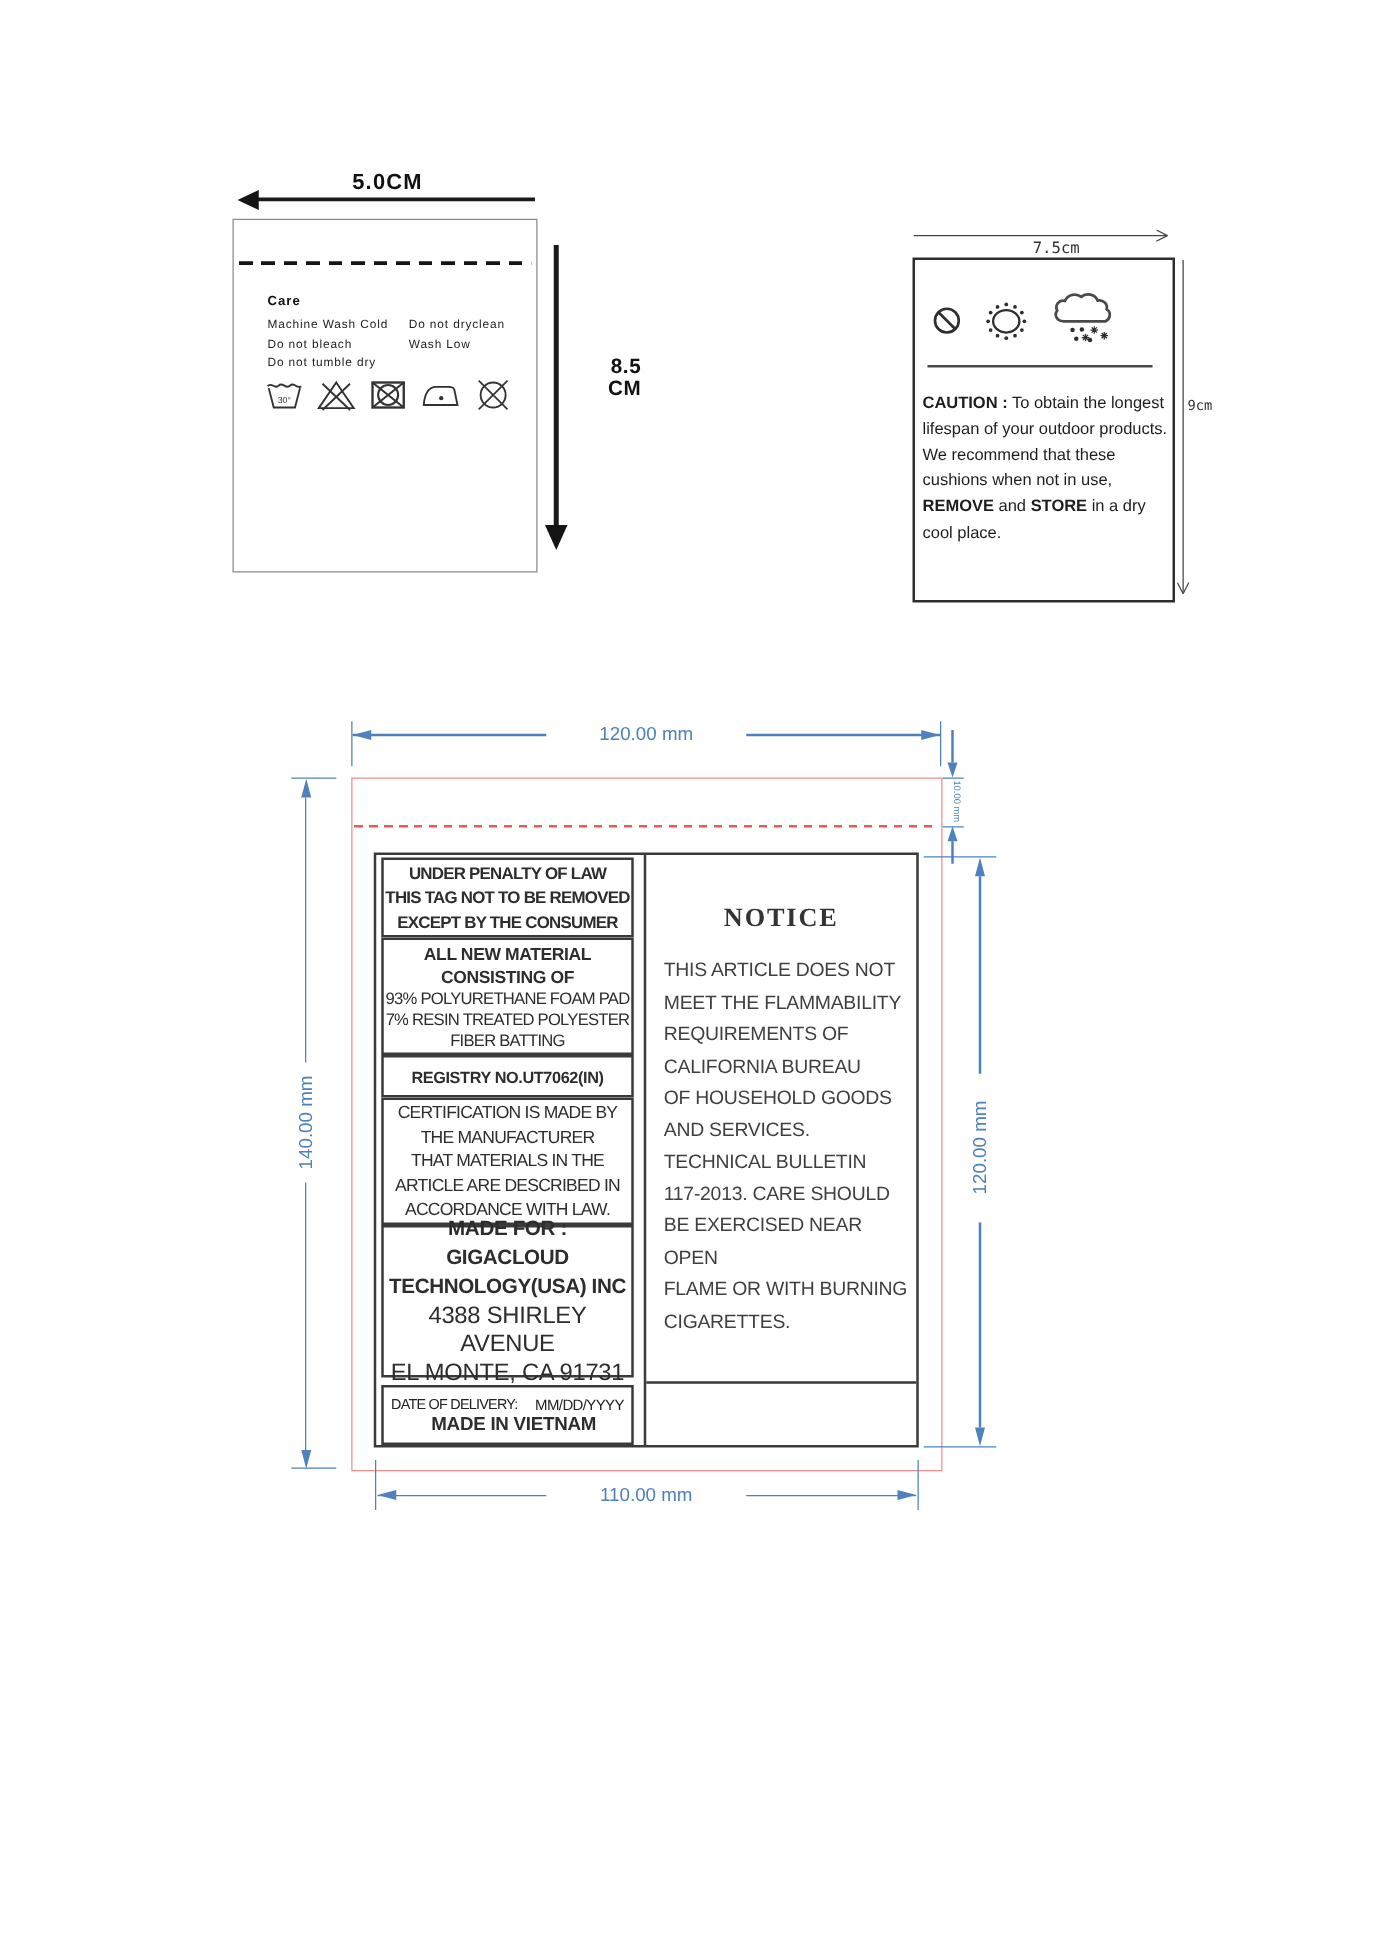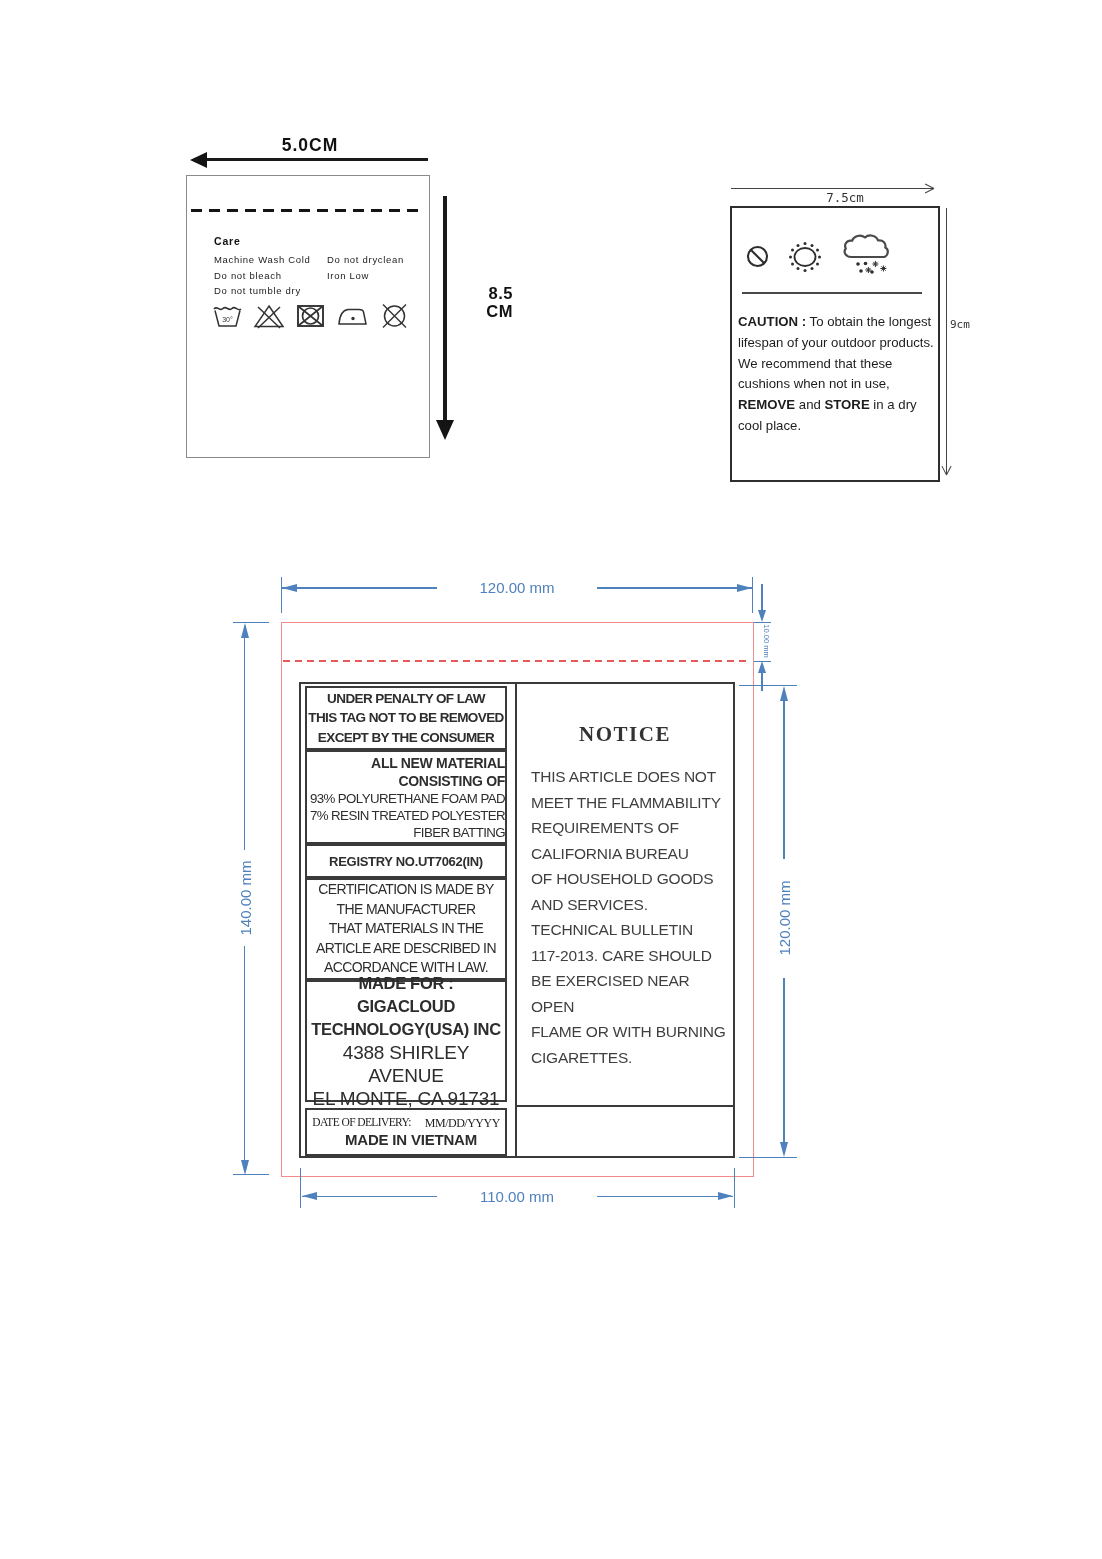--- a/index.html
+++ b/index.html
@@ -64,21 +64,21 @@
   <div class="dash-black" style="left:191px;top:209px;width:234px;"></div>
 
   <div class="care-title">Care</div>
   <div class="care-col" style="left:214px;top:252px;">
     <div>Machine Wash Cold</div>
     <div>Do not bleach</div>
     <div>Do not tumble dry</div>
   </div>
   <div class="care-col" style="left:327px;top:252px;">
     <div>Do not dryclean</div>
-    <div>Iron Low</div>
+    <div>Wash Low</div>
   </div>
 
   <div class="care-symbols">
     <svg width="33" height="27" viewBox="0 0 33 27">
       <path d="M3,7 C6,3 9,10 12,6.5 C15,3 18,10 21,6.5 C24,3 27,10 30,7" fill="none" stroke="#333" stroke-width="1.5"></path>
       <path d="M4,8.5 L8,24 L25,24 L29,8.5" fill="none" stroke="#333" stroke-width="1.5"></path>
       <text x="16.5" y="20" text-anchor="middle" font-size="7" fill="#333">30°</text>
     </svg>
     <svg width="34" height="27" viewBox="0 0 34 27">
       <path d="M17,4 L31,24.5 L3,24.5 Z" fill="none" stroke="#333" stroke-width="1.5"></path>
@@ -198,21 +198,21 @@
   <div class="dim-blue" style="left:437px;top:1188px;width:160px;">110.00 mm</div>
 
   <div class="law-table">
     <div style="position:absolute;left:214px;top:0;width:2px;height:472px;background:#3a3a3a;"></div>
     <div style="position:absolute;left:216px;top:421px;width:216px;height:2px;background:#3a3a3a;"></div>
 
     <div class="law-cell pre" style="top:2px;height:60px;font-weight:bold;font-size:13.5px;line-height:19.5px;letter-spacing:-0.6px;">UNDER PENALTY OF LAW
 THIS TAG NOT TO BE REMOVED
 EXCEPT BY THE CONSUMER</div>
 
-    <div class="law-cell" style="top:66px;height:90px;text-align:right;">
+    <div class="law-cell" style="top:66px;height:90px;">
       <div class="pre" style="font-weight:bold;font-size:14px;line-height:18px;letter-spacing:-0.3px;">ALL NEW MATERIAL
 CONSISTING OF</div>
       <div class="pre" style="font-size:13.3px;line-height:17px;letter-spacing:-0.6px;">93% POLYURETHANE FOAM PAD
 7% RESIN TREATED POLYESTER
 FIBER BATTING</div>
     </div>
 
     <div class="law-cell" style="top:160px;height:30px;font-weight:bold;font-size:13px;letter-spacing:-0.3px;">REGISTRY NO.UT7062(IN)</div>
 
     <div class="law-cell pre" style="top:194px;height:98px;font-size:14px;line-height:19.5px;letter-spacing:-0.6px;">CERTIFICATION IS MADE BY
@@ -223,21 +223,21 @@
 
     <div class="law-cell" style="top:296px;height:118px;">
       <div class="pre" style="font-weight:bold;font-size:16.5px;line-height:23px;letter-spacing:-0.3px;">MADE FOR :
 GIGACLOUD
 TECHNOLOGY(USA) INC</div>
       <div class="pre" style="font-size:19px;line-height:23px;letter-spacing:-0.2px;">4388 SHIRLEY AVENUE
 EL MONTE, CA 91731</div>
     </div>
 
     <div class="law-cell" style="top:424px;height:44px;">
-      <div style="display:flex;justify-content:center;gap:14px;align-items:flex-start;font-family:Liberation Serif, serif;">
+      <div style="display:flex;justify-content:center;gap:14px;align-items:center;">
         <span style="font-size:11.5px;letter-spacing:-0.6px;color:#222;">DATE OF DELIVERY:</span>
         <span style="font-size:12px;letter-spacing:-0.5px;color:#222;">MM/DD/YYYY</span>
       </div>
       <div style="font-weight:bold;font-size:15px;letter-spacing:-0.2px;margin-left:10px;">MADE IN VIETNAM</div>
     </div>
 
     <div class="notice-title">NOTICE</div>
     <div class="notice-body pre">THIS ARTICLE DOES NOT
 MEET THE FLAMMABILITY
 REQUIREMENTS OF

